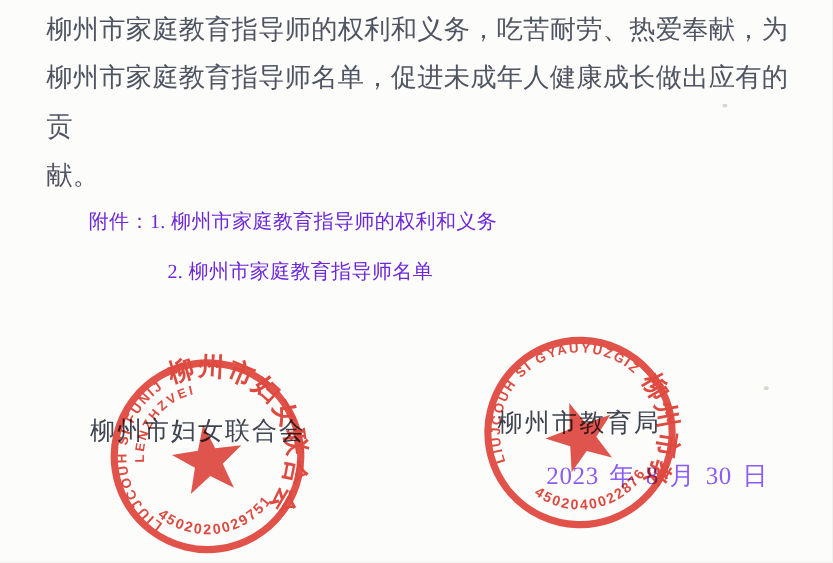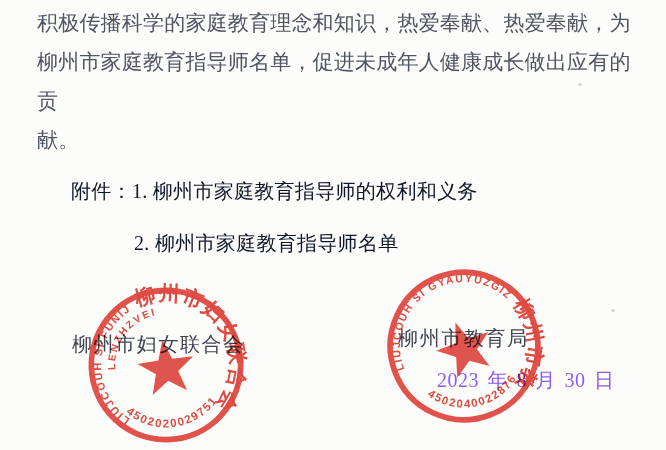--- a/index.html
+++ b/index.html
@@ -8,25 +8,25 @@
     position:relative; width:666px; height:450px;
     background:#fcfcfa; overflow:hidden;
     font-family:"Liberation Serif","DejaVu Serif",serif;
   }
   .paragraph {
     position:absolute; left:37px; top:4px; width:600px;
     font-size:21px; line-height:39px; letter-spacing:0.2px;
     color:#4f5462;
   }
   .attachments {
-    position:absolute; left:71px; top:171px;
-    font-size:20px; line-height:40px; letter-spacing:0.3px;
-    color:#0f172a;
+    position:absolute; left:71px; top:158px;
+    font-size:16px; line-height:40px; letter-spacing:0.3px;
+    color:#6d28d9;
   }
-  .attach-line.indent { margin-left:63px;margin-top:12px; }
+  .attach-line.indent { margin-left:63px; }
   .sig {
     position:absolute; font-size:20px; color:#3f4450; white-space:nowrap;
   }
   .sig-left  { left:72px;  top:331px; letter-spacing:1.6px; }
   .sig-right { left:398px; top:325px; letter-spacing:1.8px; }
   .sig-date  { left:437px; top:367px; font-size:20px; color:#8b5cf6;
                letter-spacing:0.5px; word-spacing:3px; position:absolute; white-space:nowrap; }
   .seal {
     position:absolute; mix-blend-mode:multiply; pointer-events:none;
   }
@@ -45,21 +45,21 @@
   .speck { position:absolute; background:#d6d6d0; border-radius:50%; }
   .speck-1 { left:578px; top:83px;  width:4px; height:3px; }
   .speck-2 { left:611px; top:309px; width:4px; height:3px; }
 </style>
 </head>
 <body>
 
 <div class="page">
 
   <div class="paragraph">
-    <div class="line">积极传播科学的家庭教育理念和知识，热爱奉献、热爱奉献，为</div>
+    <div class="line">柳州市家庭教育指导师的权利和义务，吃苦耐劳、热爱奉献，为</div>
     <div class="line">柳州市家庭教育指导师名单，促进未成年人健康成长做出应有的贡</div>
     <div class="line">献。</div>
   </div>
 
   <div class="attachments">
     <div class="attach-line"><span>附件：</span><span>1. 柳州市家庭教育指导师的权利和义务</span></div>
     <div class="attach-line indent"><span>2. 柳州市家庭教育指导师名单</span></div>
   </div>
 
   <div class="sig sig-left">柳州市妇女联合会</div>

